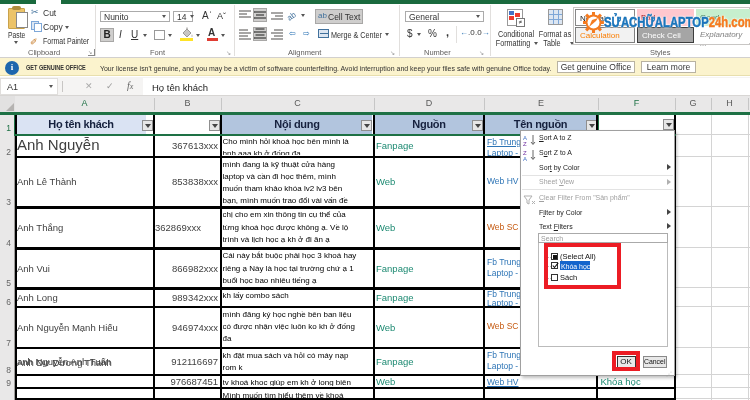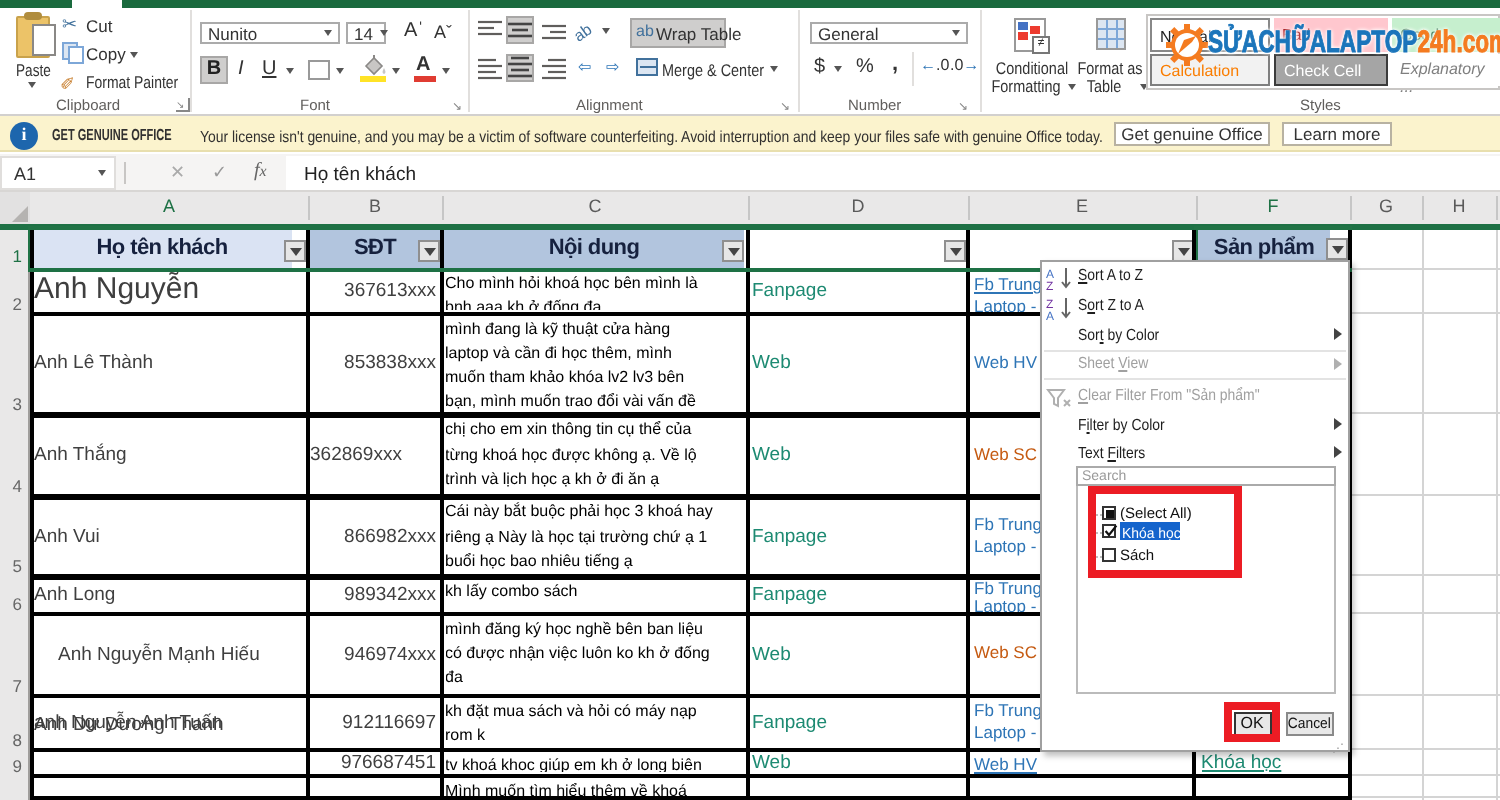--- a/index.html
+++ b/index.html
@@ -89,21 +89,21 @@
       <g stroke="#605e5c" stroke-width="1.1">
         <line x1="0" y1="3" x2="12" y2="3"></line>
         <line x1="4" y1="6" x2="12" y2="6"></line>
         <line x1="0" y1="9" x2="12" y2="9"></line>
       </g>
     </svg>
 <div class="abs" style="left:287px;top:12px;font-size:8px;color:#41719c;transform:rotate(-35deg);">ab</div>
 <div class="caret" style="left:301px;top:14px;"></div>
 <div class="abs pressed" style="left:315px;top:9px;width:48px;height:15px;"></div>
 <div class="abs" style="left:318px;top:11px;font-size:8px;color:#41719c;">ab</div>
-<div class="abs btxt" style="left:328px;top:12px;">Wrap Table</div>
+<div class="abs btxt" style="left:328px;top:12px;">Cell Text</div>
 <svg class="abs" style="left:239px;top:29px;" width="12" height="11" viewBox="0 0 12 11">
       <g stroke="#605e5c" stroke-width="1.1">
         <line x1="0" y1="1" x2="9" y2="1"></line>
         <line x1="0" y1="4" x2="12" y2="4"></line>
         <line x1="0" y1="7" x2="9" y2="7"></line>
         <line x1="0" y1="10" x2="12" y2="10"></line>
       </g>
     </svg>
 <div class="abs pressed" style="left:253px;top:27px;width:14px;height:14px;"></div>
 <svg class="abs" style="left:254px;top:28px;" width="12" height="11" viewBox="0 0 12 11">
@@ -261,23 +261,23 @@
 <div class="abs" style="left:676px;top:305.5px;width:74px;height:1px;background:#d4d4d4;"></div>
 <div class="abs" style="left:676px;top:346.5px;width:74px;height:1px;background:#d4d4d4;"></div>
 <div class="abs" style="left:676px;top:373.5px;width:74px;height:1px;background:#d4d4d4;"></div>
 <div class="abs" style="left:676px;top:386.5px;width:74px;height:1px;background:#d4d4d4;"></div>
 <div class="abs" style="left:676px;top:398.3px;width:74px;height:1px;background:#d4d4d4;"></div>
 <div class="abs" style="left:710.5px;top:114.5px;width:1px;height:285px;background:#d4d4d4;"></div>
 <div class="abs" style="left:748px;top:114.5px;width:1px;height:285px;background:#d4d4d4;"></div>
 </div>
 
 <div class="hdrcell" style="left:16px;top:115px;width:130px;height:19px;background:#dae3f3;line-height:19px;">Họ tên khách</div>
-<div class="hdrcell" style="left:155px;top:115px;width:65px;height:19px;line-height:19px;">SĐT</div>
 <div class="hdrcell" style="left:222px;top:115px;width:150px;height:19px;line-height:19px;">Nội dung</div>
-<div class="hdrcell" style="left:599px;top:115px;width:66px;height:19px;line-height:19px;">Sản phẩm</div>
+<div class="hdrcell" style="left:375px;top:115px;width:108px;height:19px;line-height:19px;">Nguồn</div>
+<div class="hdrcell" style="left:485px;top:115px;width:111px;height:19px;line-height:19px;">Tên nguồn</div>
 
 <div class="abs" style="left:14px;top:113px;width:141px;height:23px;border:2px solid #217346;"></div>
 <div class="abs" style="left:597px;top:113px;width:79px;height:23px;border:2px solid #217346;"></div>
 
 <div class="fbtn" style="left:142px;top:120px;"></div>
 <div class="fbtn" style="left:209px;top:120px;"></div>
 <div class="fbtn" style="left:361px;top:120px;"></div>
 <div class="fbtn" style="left:472px;top:120px;"></div>
 <div class="fbtn" style="left:586px;top:120px;"></div>
 <div class="fbtn" style="left:663px;top:119px;"></div>
@@ -292,21 +292,21 @@
 <div class="abs" style="left:17px;top:208.5px;width:134px;height:38.5px;overflow:hidden;">
         <div style="display:table-cell;vertical-align:middle;height:38.5px;font-size:9.5px;color:#3f3f3f;">Anh Thắng</div>
       </div>
 <div class="abs" style="left:17px;top:249.5px;width:134px;height:37.5px;overflow:hidden;">
         <div style="display:table-cell;vertical-align:middle;height:37.5px;font-size:9.5px;color:#3f3f3f;">Anh Vui</div>
       </div>
 <div class="abs" style="left:17px;top:289.5px;width:134px;height:16.0px;overflow:hidden;">
         <div style="display:table-cell;vertical-align:middle;height:16.0px;font-size:9.5px;color:#3f3f3f;">Anh Long</div>
       </div>
 <div class="abs" style="left:17px;top:308px;width:134px;height:38.5px;overflow:hidden;">
-        <div style="display:table-cell;vertical-align:middle;height:38.5px;font-size:9.5px;color:#3f3f3f;padding-left:12px;">Anh Nguyễn Mạnh Hiếu</div>
+        <div style="display:table-cell;vertical-align:middle;height:38.5px;font-size:9.5px;color:#3f3f3f;">Anh Nguyễn Mạnh Hiếu</div>
       </div>
 <div class="abs" style="left:17px;top:349px;width:134px;height:24.5px;overflow:hidden;">
         <div style="display:table-cell;vertical-align:middle;height:24.5px;font-size:9.5px;color:#3f3f3f;">anh Nguyễn Anh Tuấn</div>
       </div>
 <div class="abs" style="left:17px;top:357px;width:134px;height:10.699999999999989px;overflow:hidden;">
         <div style="display:table-cell;vertical-align:middle;height:10.699999999999989px;font-size:9.5px;color:#3f3f3f;">Anh Dư Dương Thanh</div>
       </div>
 <div class="abs" style="left:155px;top:136.2px;width:63px;height:19.30000000000001px;overflow:hidden;">
         <div style="display:table-cell;vertical-align:middle;text-align:right;width:63px;height:19.30000000000001px;font-size:9.5px;color:#3f3f3f;">367613xxx</div>
       </div>

